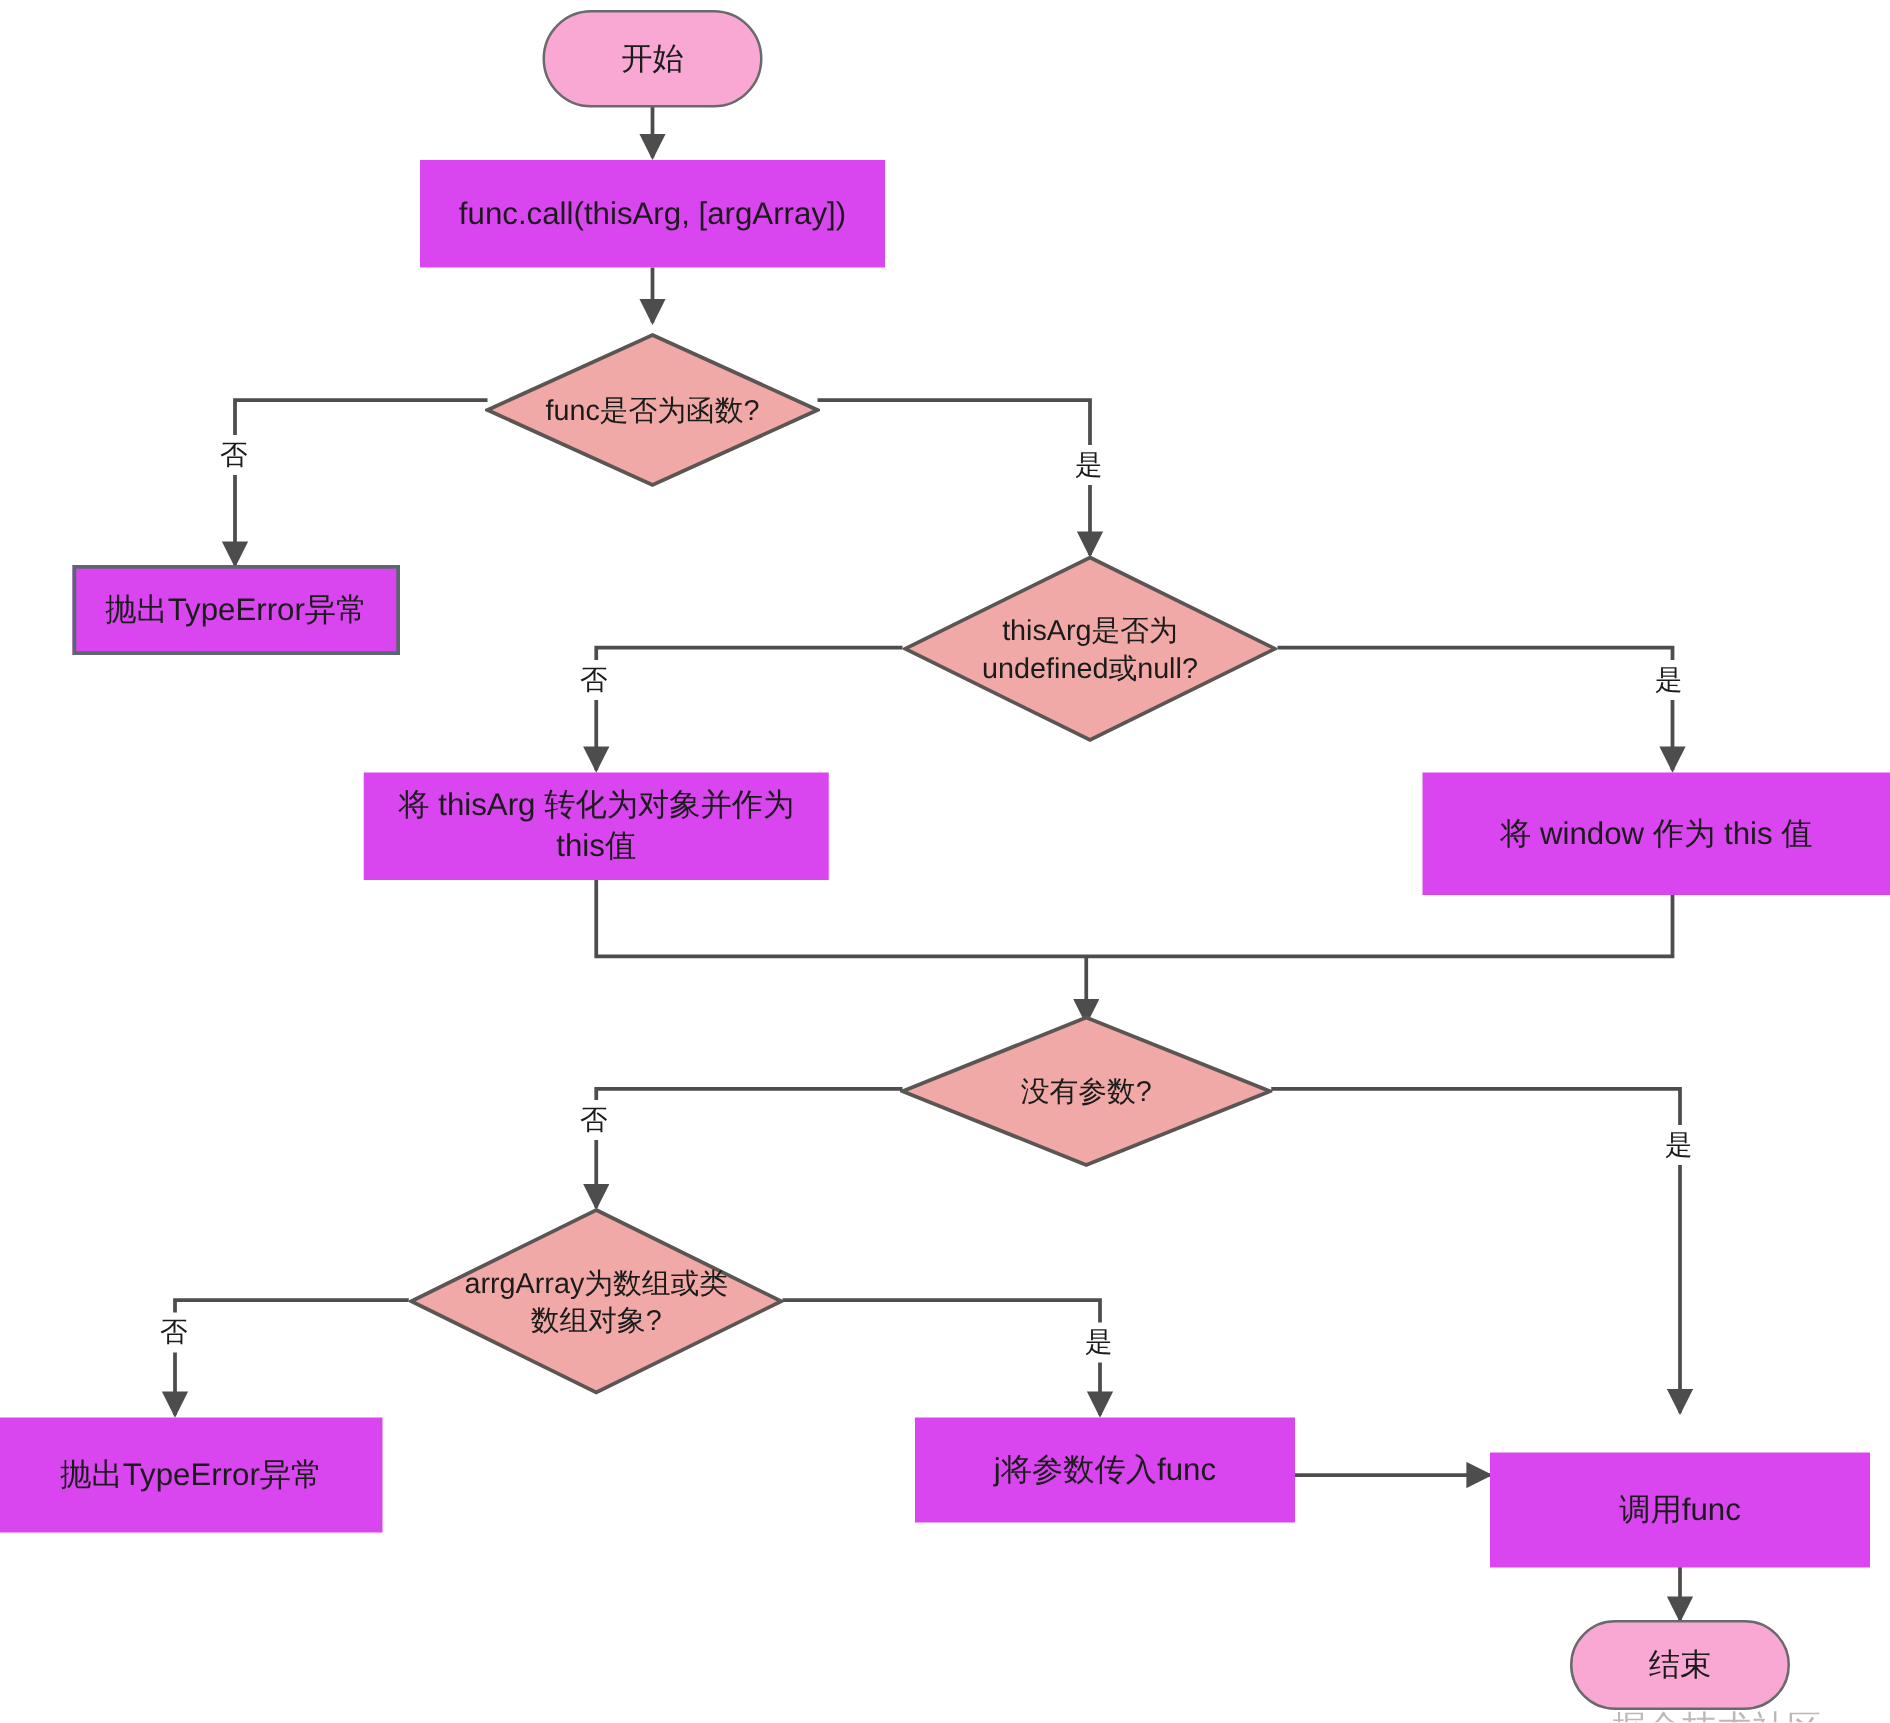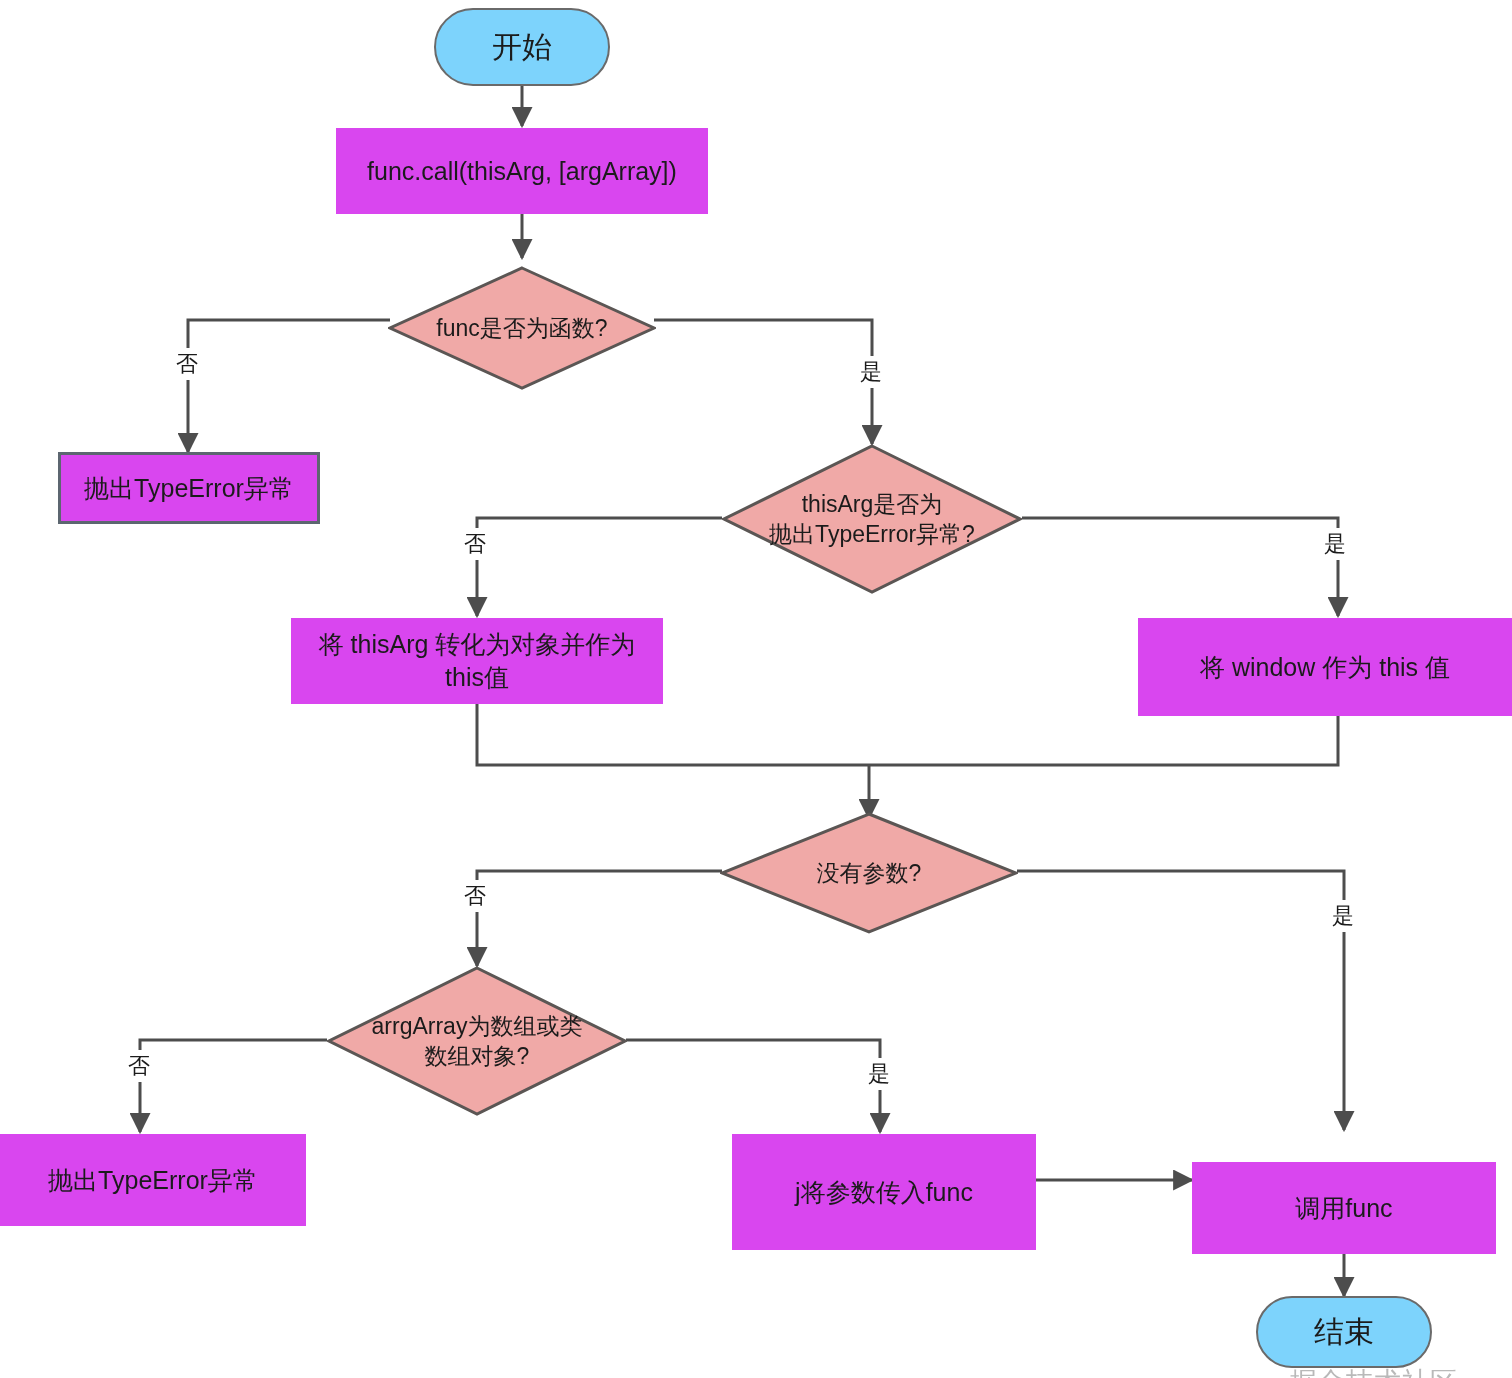--- a/index.html
+++ b/index.html
@@ -28,24 +28,24 @@
     box-sizing: border-box;
     display: flex;
     align-items: center;
     justify-content: center;
     text-align: center;
     color: #1b1b1b;
     line-height: 1.32;
     z-index: 3;
   }
   .node-terminal {
-    background: #7dd3fc;
+    background: #f9a8d4;
     border: 2.5px solid #6a6a6a;
     border-radius: 44px;
-    font-size: 30px;
+    font-size: 25px;
   }
   .node-process {
     background: #d946ef;
     border: none;
     font-size: 25px;
   }
   .node-process.bordered {
     border: 3px solid #5c6670;
   }
   .node-decision {
@@ -148,21 +148,21 @@
 
   <div class="node node-process bordered" style="left:58px; top:452px; width:262px; height:72px;">
     <span>抛出TypeError异常</span>
   </div>
 
   <div class="node node-decision two-line" style="left:722px; top:444px; width:300px; height:150px;">
     <svg class="diamond-shape" viewBox="0 0 300 150" preserveAspectRatio="none">
       <polygon points="150,2 298,75 150,148 2,75" fill="#f0a9a7" stroke="#5b5654" stroke-width="3"></polygon>
     </svg>
     <span class="dtext">thisArg是否为</span>
-    <span class="dtext">抛出TypeError异常?</span>
+    <span class="dtext">undefined或null?</span>
   </div>
 
   <div class="node node-process two-line" style="left:291px; top:618px; width:372px; height:86px;">
     <span>将 thisArg 转化为对象并作为</span>
     <span>this值</span>
   </div>
 
   <div class="node node-process" style="left:1138px; top:618px; width:374px; height:98px;">
     <span>将 window 作为 this 值</span>
   </div>
@@ -179,21 +179,21 @@
       <polygon points="150,2 298,75 150,148 2,75" fill="#f0a9a7" stroke="#5b5654" stroke-width="3"></polygon>
     </svg>
     <span class="dtext">arrgArray为数组或类</span>
     <span class="dtext">数组对象?</span>
   </div>
 
   <div class="node node-process" style="left:0px; top:1134px; width:306px; height:92px;">
     <span>抛出TypeError异常</span>
   </div>
 
-  <div class="node node-process" style="left:732px; top:1134px; width:304px; height:116px;">
+  <div class="node node-process" style="left:732px; top:1134px; width:304px; height:84px;">
     <span>j将参数传入func</span>
   </div>
 
   <div class="node node-process" style="left:1192px; top:1162px; width:304px; height:92px;">
     <span>调用func</span>
   </div>
 
   <div class="node node-terminal" style="left:1256px; top:1296px; width:176px; height:72px;">
     <span>结束</span>
   </div>

